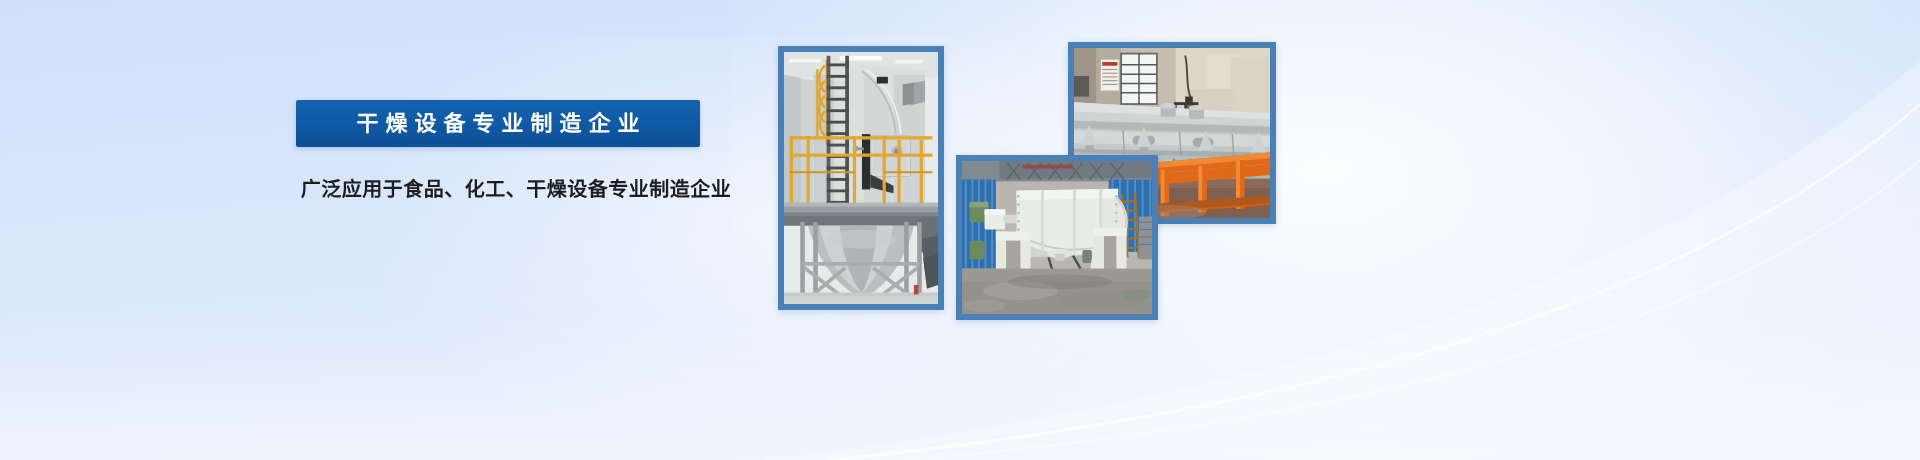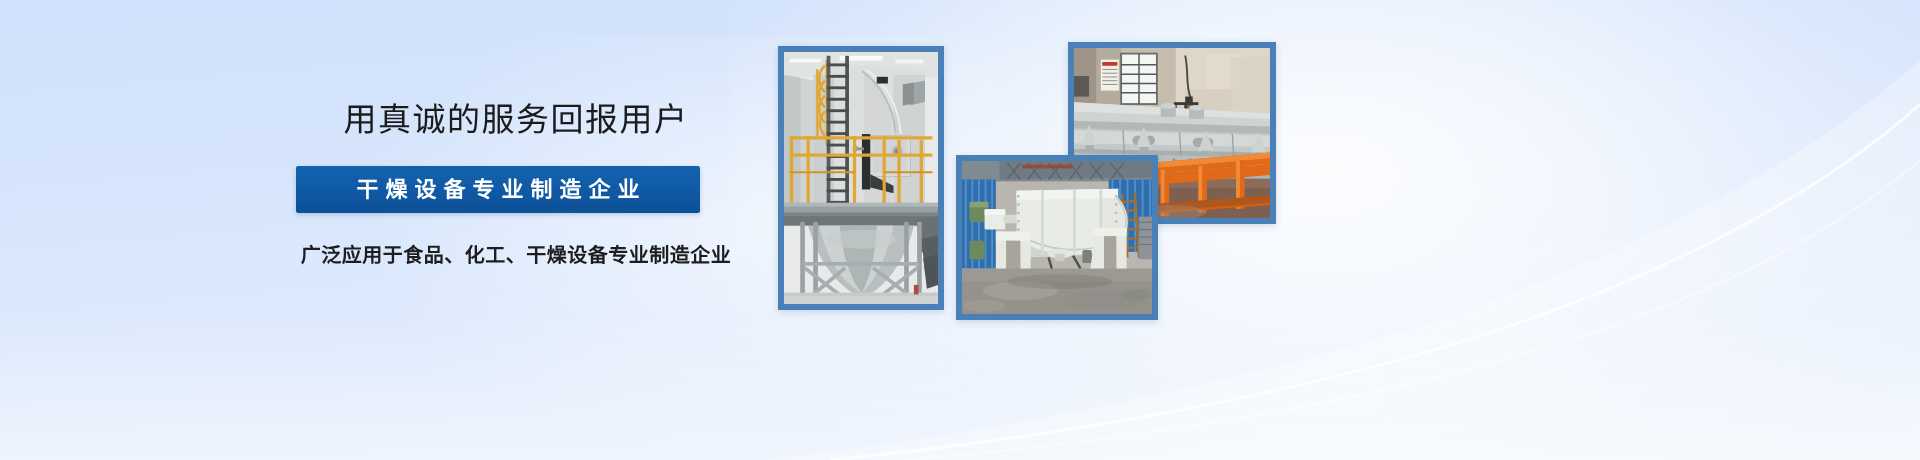--- a/index.html
+++ b/index.html
@@ -128,21 +128,20 @@
   <div class="glow-b"></div>
   <div class="glow-bottom"></div>
 
   <svg class="swoosh" viewBox="0 0 1920 460" preserveAspectRatio="none">
     <path d="M760 460 C 1020 430, 1310 372, 1520 290 C 1700 220, 1830 140, 1920 60 L1920 460 Z" fill="rgba(255,255,255,0.30)"></path>
     <path d="M830 460 C 1090 434, 1360 384, 1560 308 C 1730 244, 1850 168, 1920 104" fill="none" stroke="rgba(255,255,255,0.75)" stroke-width="3"></path>
     <path d="M905 460 C 1150 440, 1400 398, 1600 330 C 1760 276, 1865 208, 1920 160" fill="none" stroke="rgba(255,255,255,0.45)" stroke-width="2"></path>
   </svg>
 
   <div class="text-block">
-    <h1 class="headline">用真诚的服务回报用户</h1>
 
     <div class="ribbon">干燥设备专业制造企业</div>
 
     <p class="tagline">广泛应用于食品、化工、干燥设备专业制造企业</p>
   </div>
 
   <div class="photo" id="photo-spray-dryer">
     <div class="inner">
       <svg viewBox="0 0 166 264" preserveAspectRatio="none">
 

